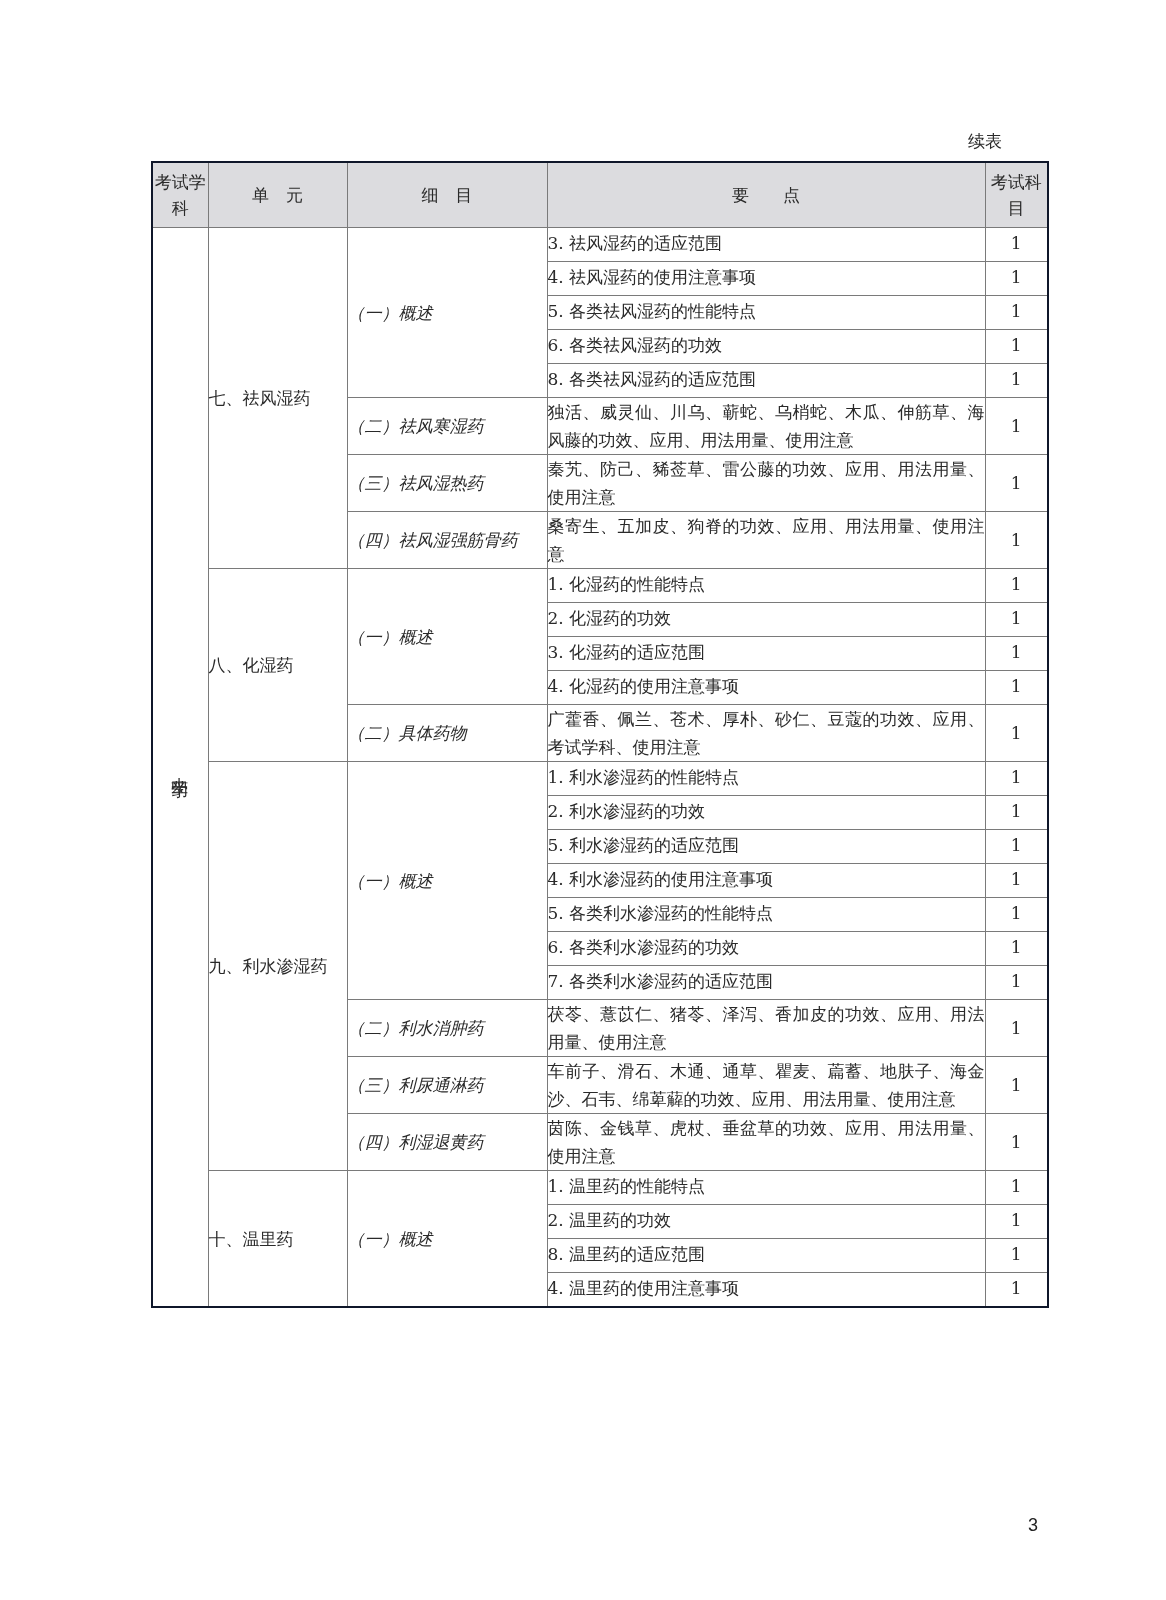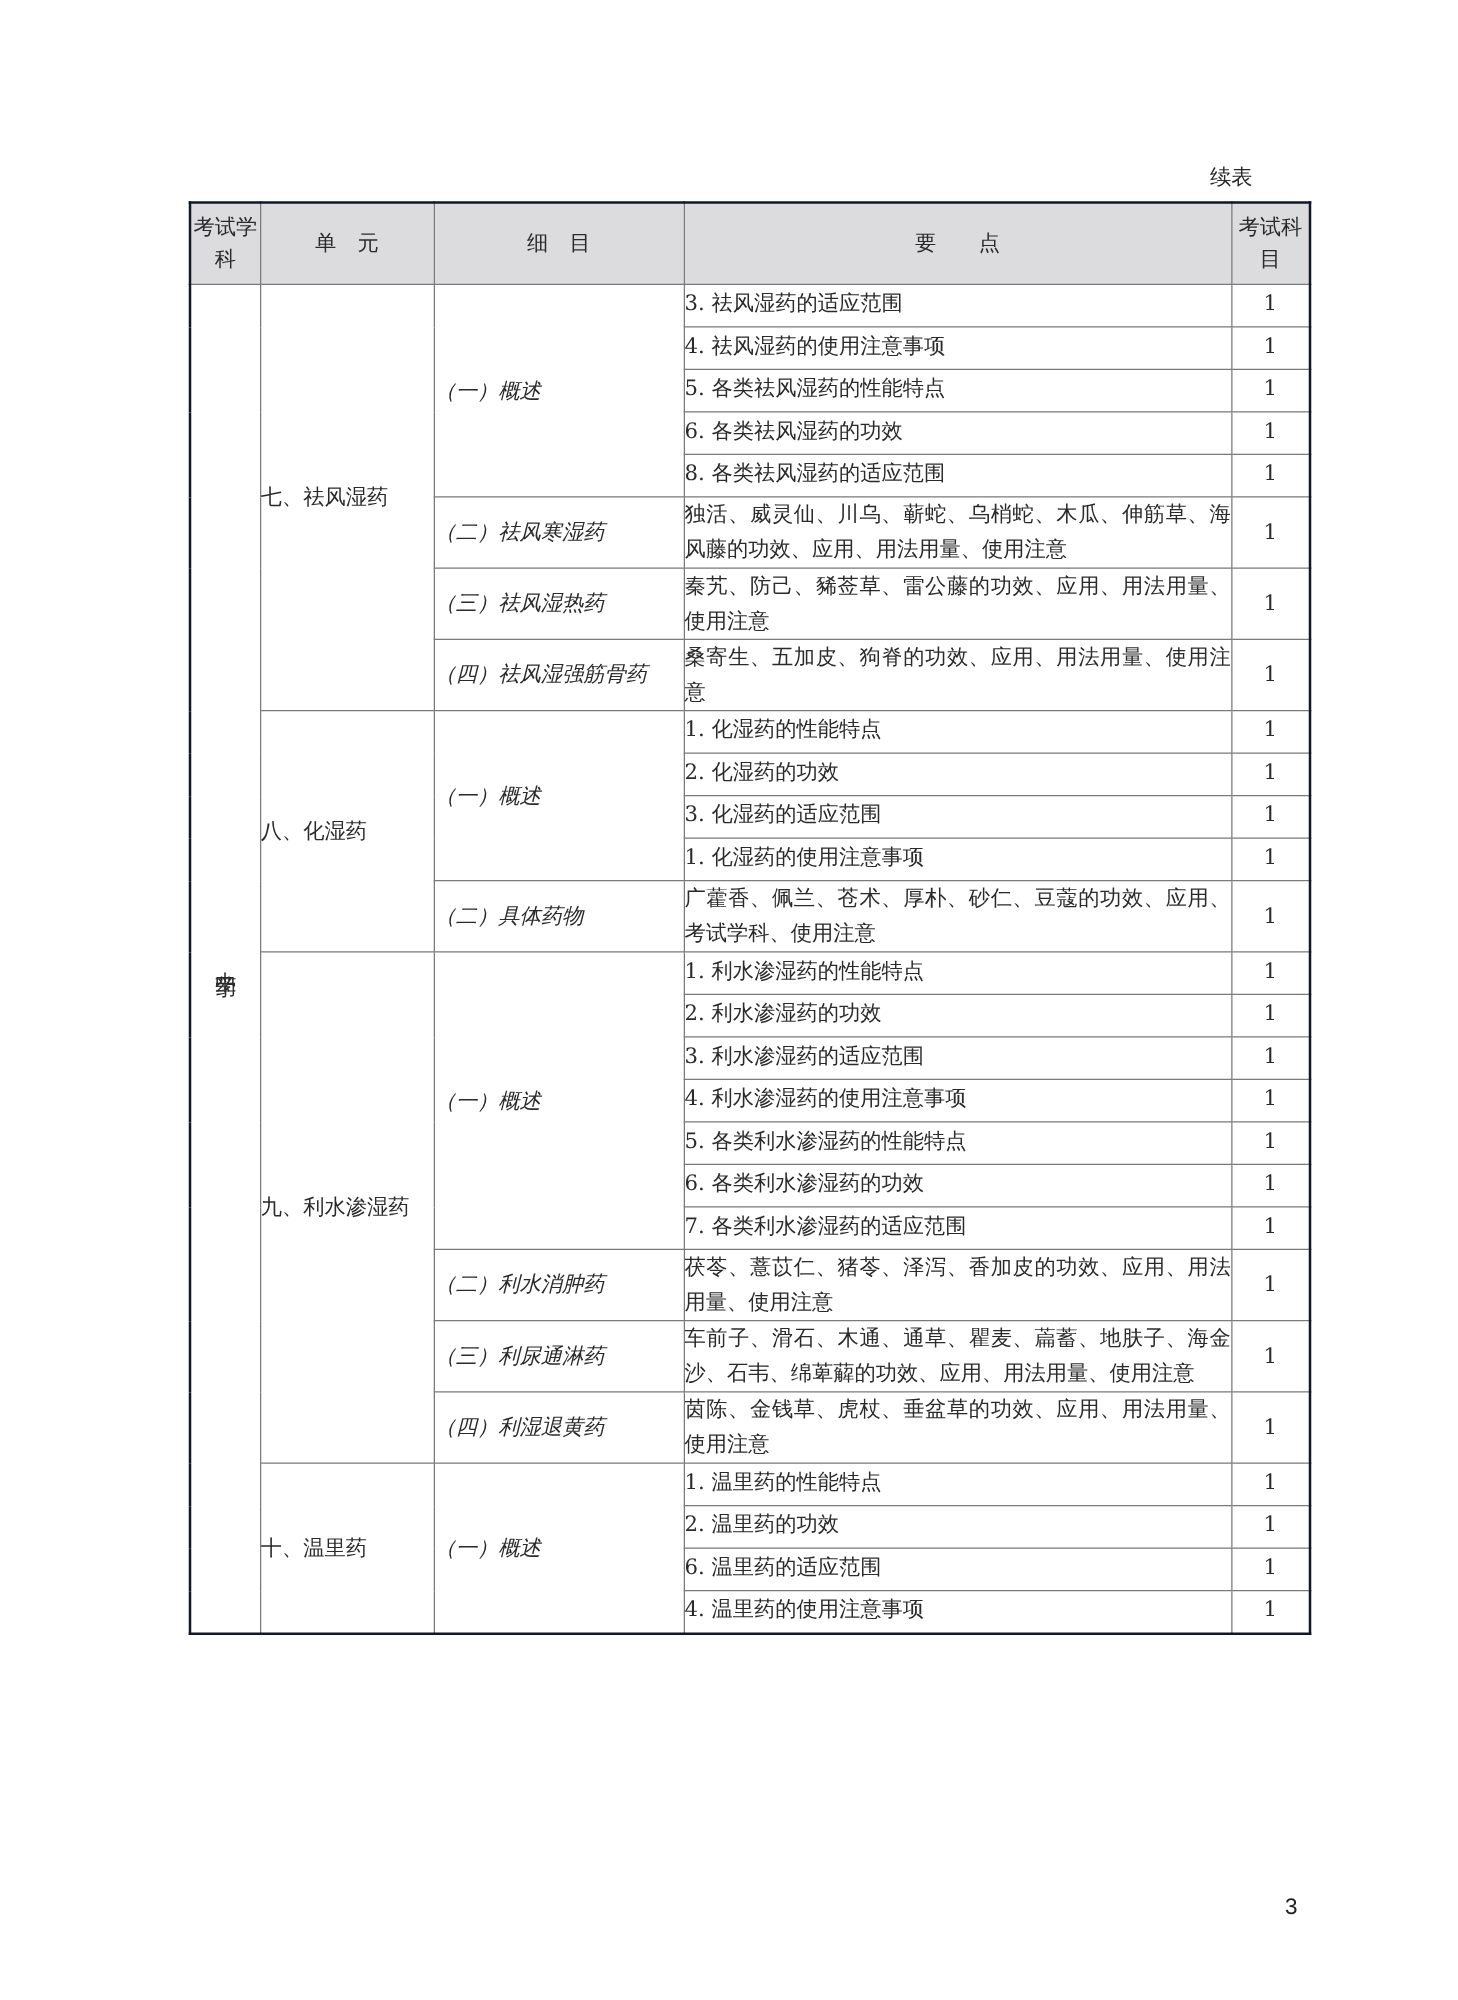--- a/index.html
+++ b/index.html
@@ -101,41 +101,41 @@
     </tr>
     <tr class="r1">
       <td class="point">2. 化湿药的功效</td>
       <td class="level">1</td>
     </tr>
     <tr class="r1">
       <td class="point">3. 化湿药的适应范围</td>
       <td class="level">1</td>
     </tr>
     <tr class="r1">
-      <td class="point">1. 化湿药的使用注意事项</td>
+      <td class="point">4. 化湿药的使用注意事项</td>
       <td class="level">1</td>
     </tr>
     <tr>
       <td class="detail">（二）具体药物</td>
       <td class="point">广藿香、佩兰、苍术、厚朴、砂仁、豆蔻的功效、应用、考试学科、使用注意</td>
       <td class="level">1</td>
     </tr>
 
     <tr class="r1">
       <td class="unit" rowspan="10">九、利水渗湿药</td>
       <td class="detail" rowspan="7">（一）概述</td>
       <td class="point">1. 利水渗湿药的性能特点</td>
       <td class="level">1</td>
     </tr>
     <tr class="r1">
       <td class="point">2. 利水渗湿药的功效</td>
       <td class="level">1</td>
     </tr>
     <tr class="r1">
-      <td class="point">3. 利水渗湿药的适应范围</td>
+      <td class="point">5. 利水渗湿药的适应范围</td>
       <td class="level">1</td>
     </tr>
     <tr class="r1">
       <td class="point">4. 利水渗湿药的使用注意事项</td>
       <td class="level">1</td>
     </tr>
     <tr class="r1">
       <td class="point">5. 各类利水渗湿药的性能特点</td>
       <td class="level">1</td>
     </tr>
@@ -167,21 +167,21 @@
       <td class="unit" rowspan="4">十、温里药</td>
       <td class="detail" rowspan="4">（一）概述</td>
       <td class="point">1. 温里药的性能特点</td>
       <td class="level">1</td>
     </tr>
     <tr class="r1">
       <td class="point">2. 温里药的功效</td>
       <td class="level">1</td>
     </tr>
     <tr class="r1">
-      <td class="point">6. 温里药的适应范围</td>
+      <td class="point">8. 温里药的适应范围</td>
       <td class="level">1</td>
     </tr>
     <tr class="r1">
       <td class="point">4. 温里药的使用注意事项</td>
       <td class="level">1</td>
     </tr>
   </tbody>
 </table>
 
 <div class="page-number">3</div>

